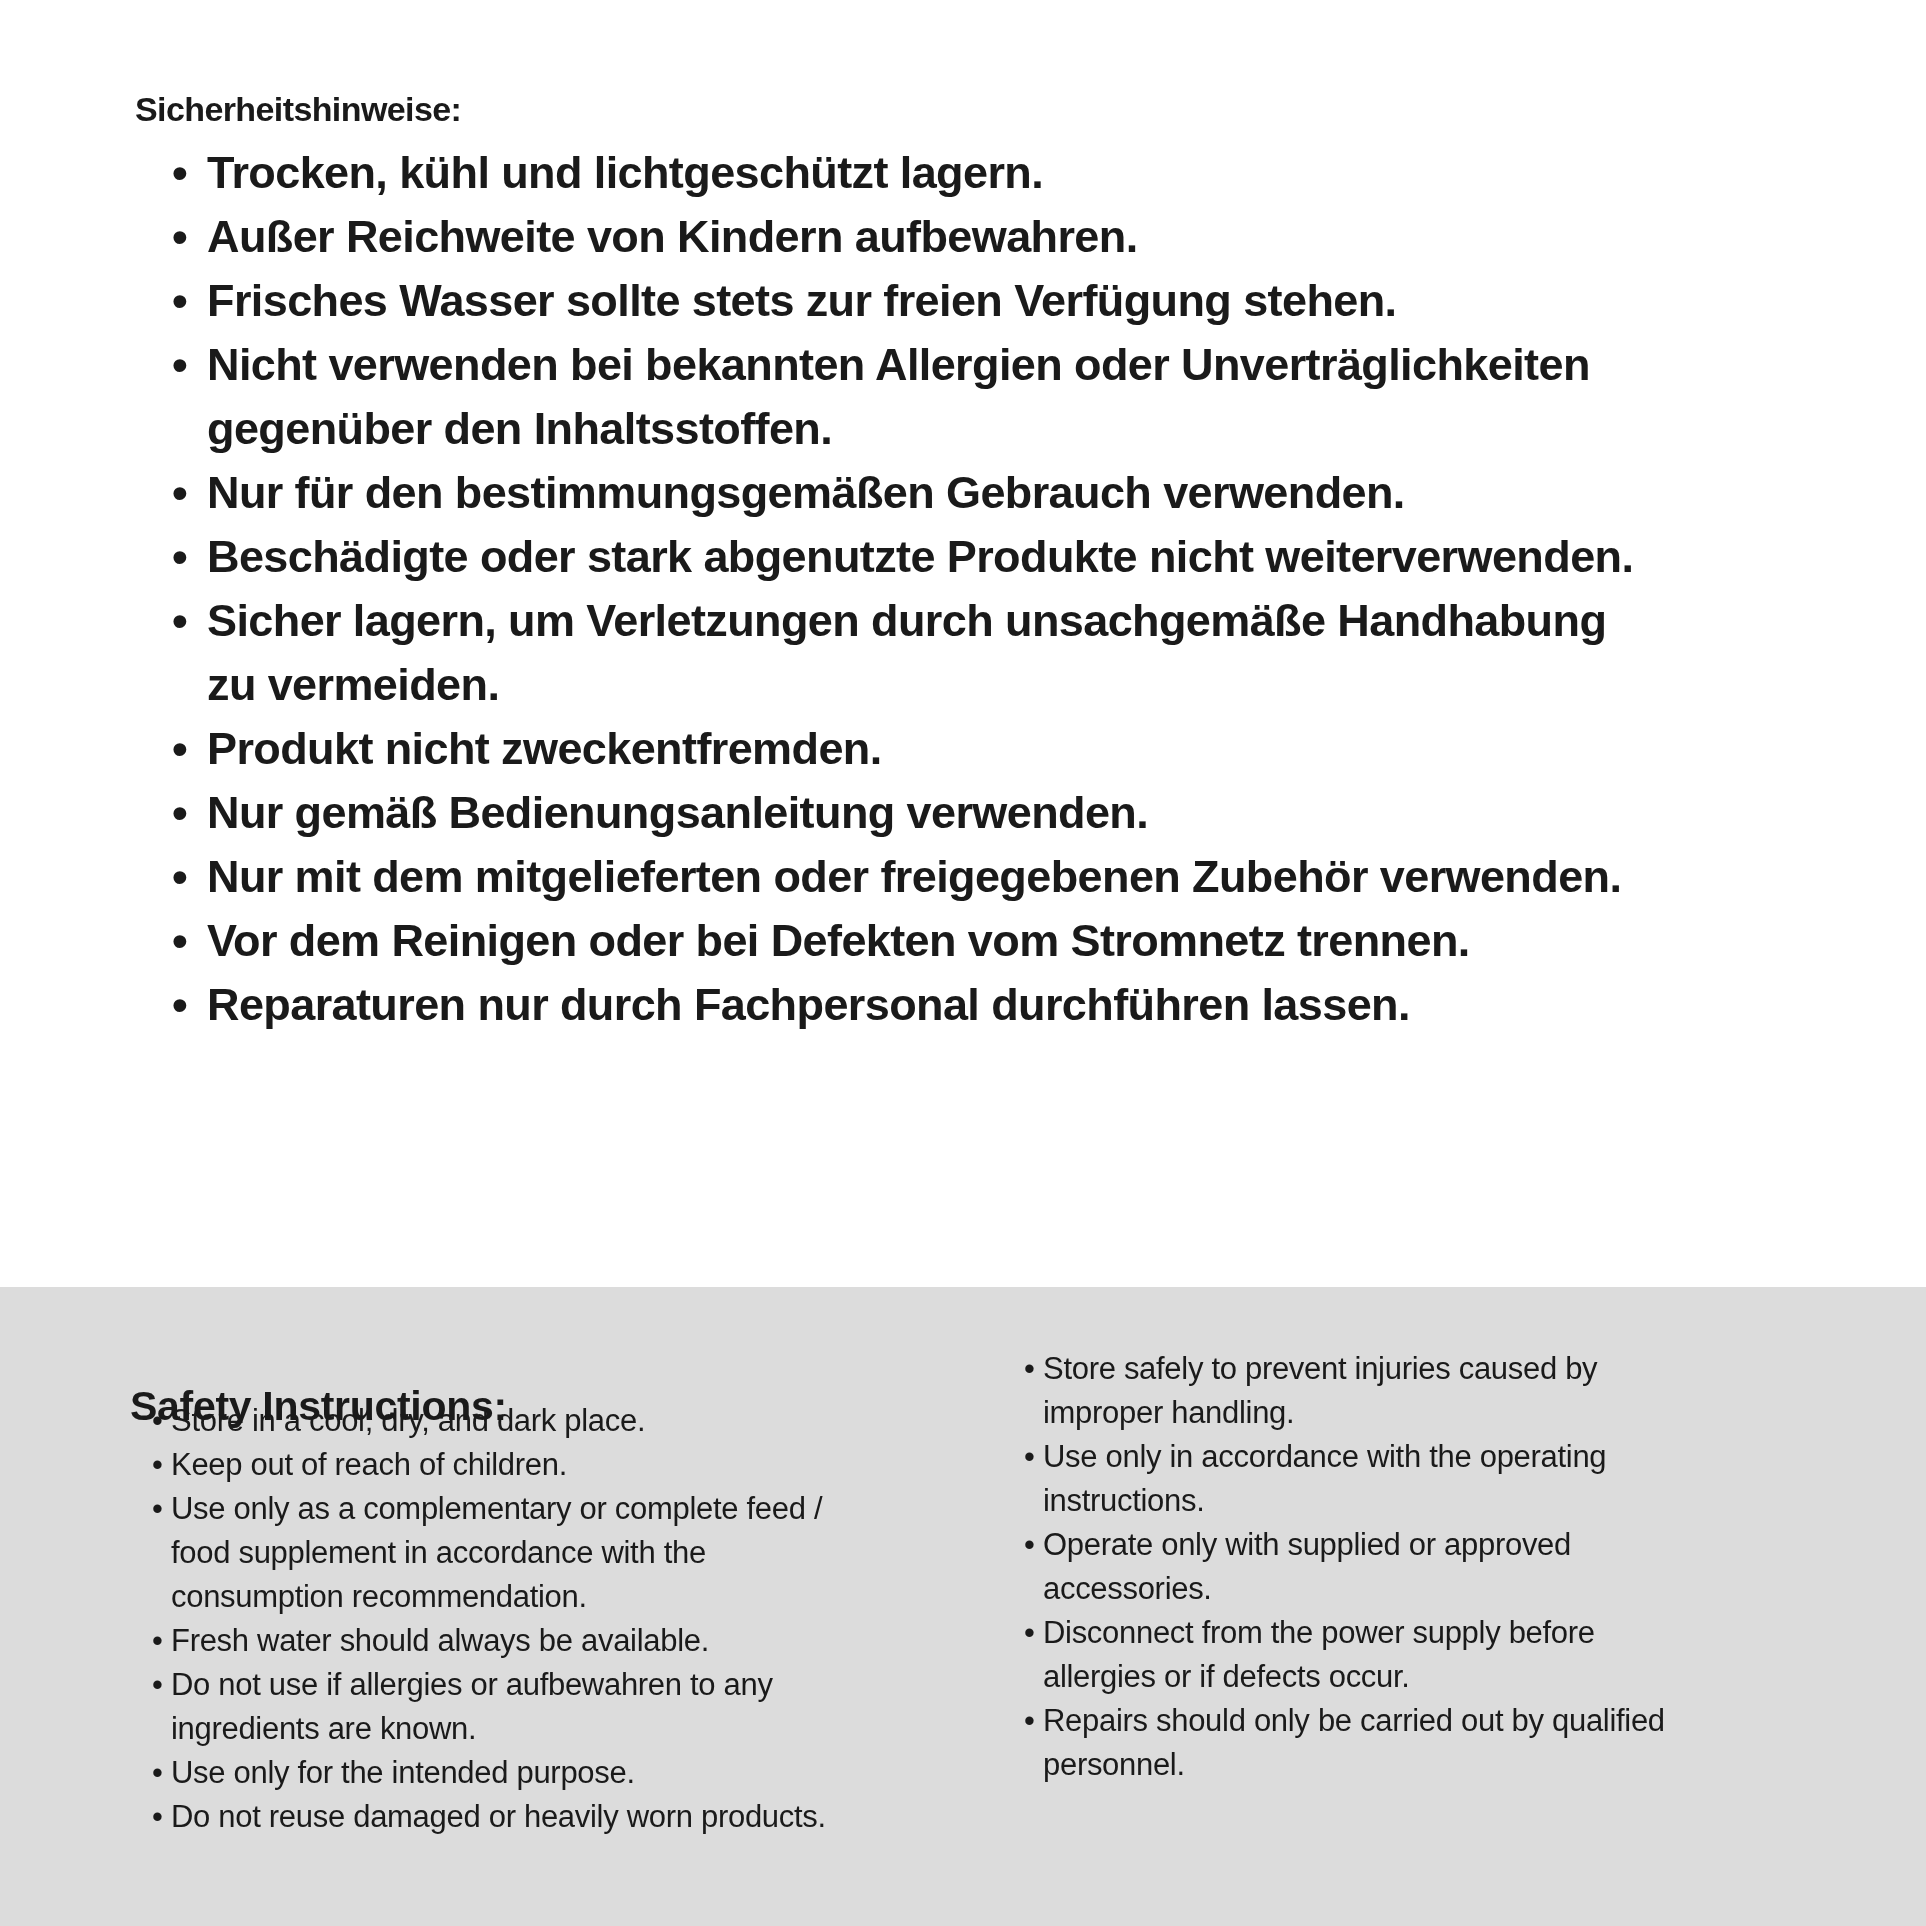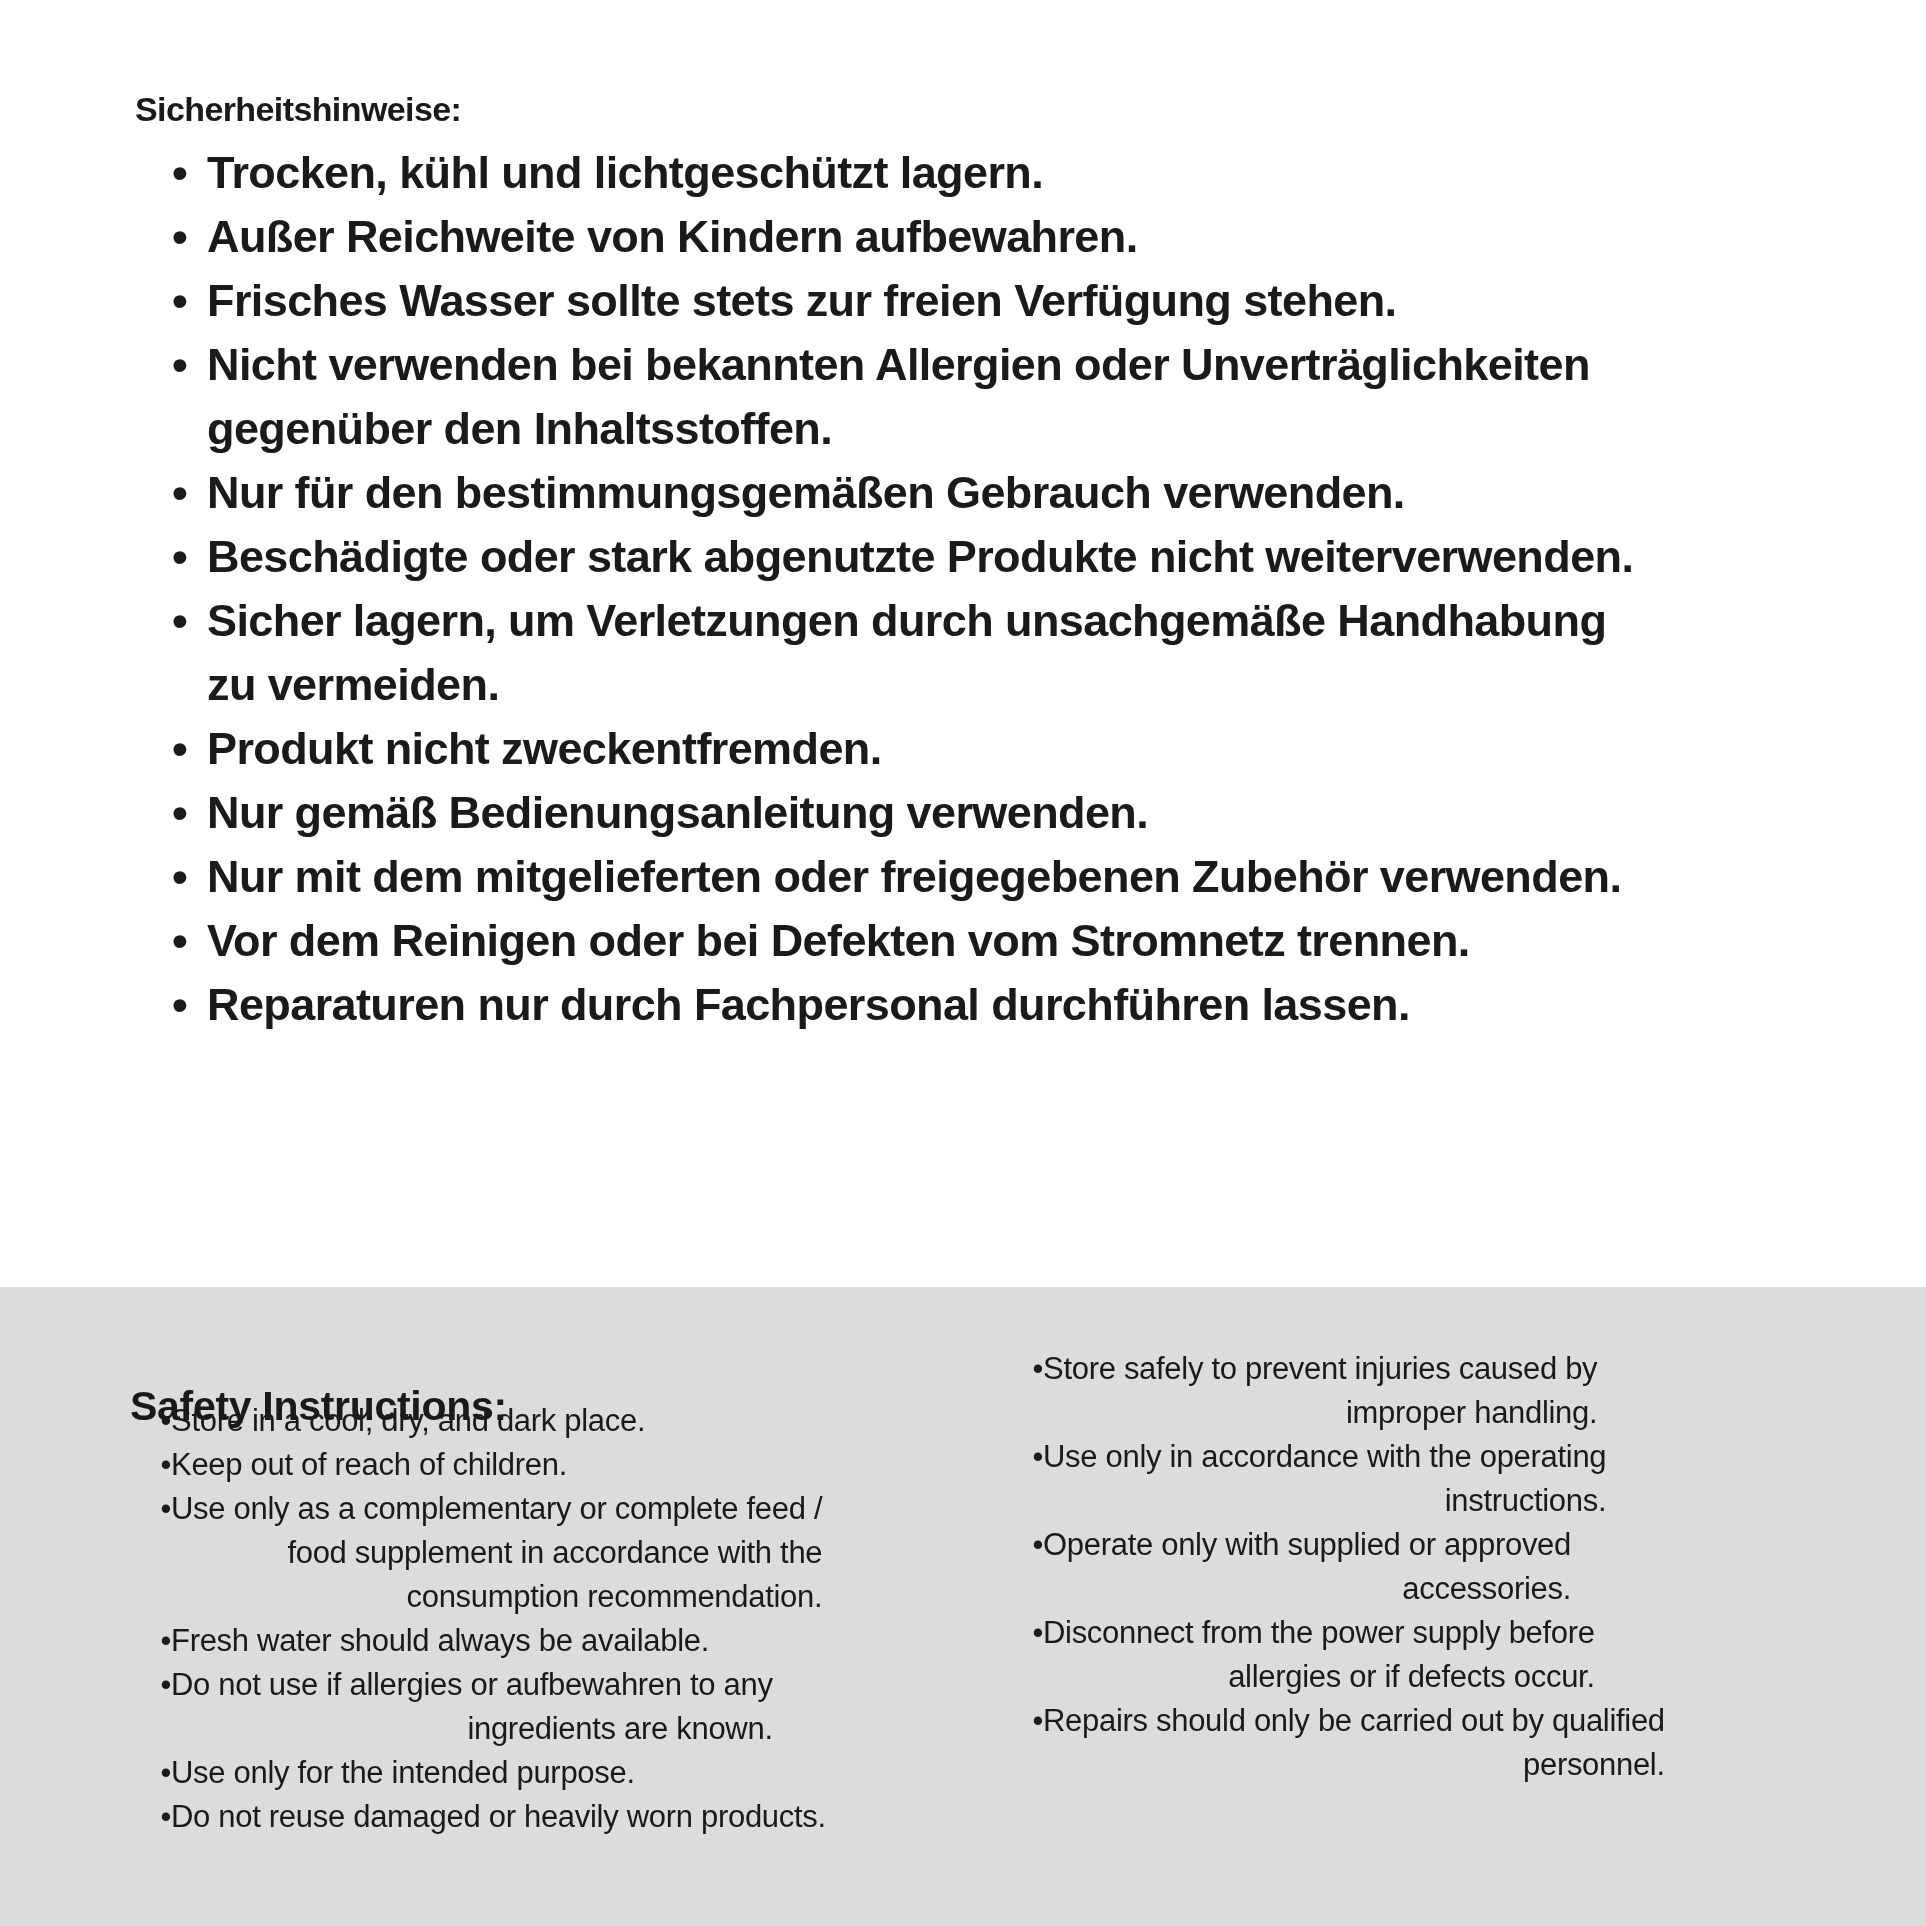--- a/index.html
+++ b/index.html
@@ -71,21 +71,20 @@
     font-size: 41px;
     font-weight: 700;
     letter-spacing: -0.3px;
     white-space: nowrap;
   }
   .en-list {
     position: absolute;
     font-size: 31px;
     line-height: 44px;
     letter-spacing: -0.3px;
-    text-align: right;
   }
   .en-list .dot {
     flex: 0 0 19px;
   }
   .en-left {
     left: 152px;
     top: 112px;
     width: 854px;
   }
   .en-right {

